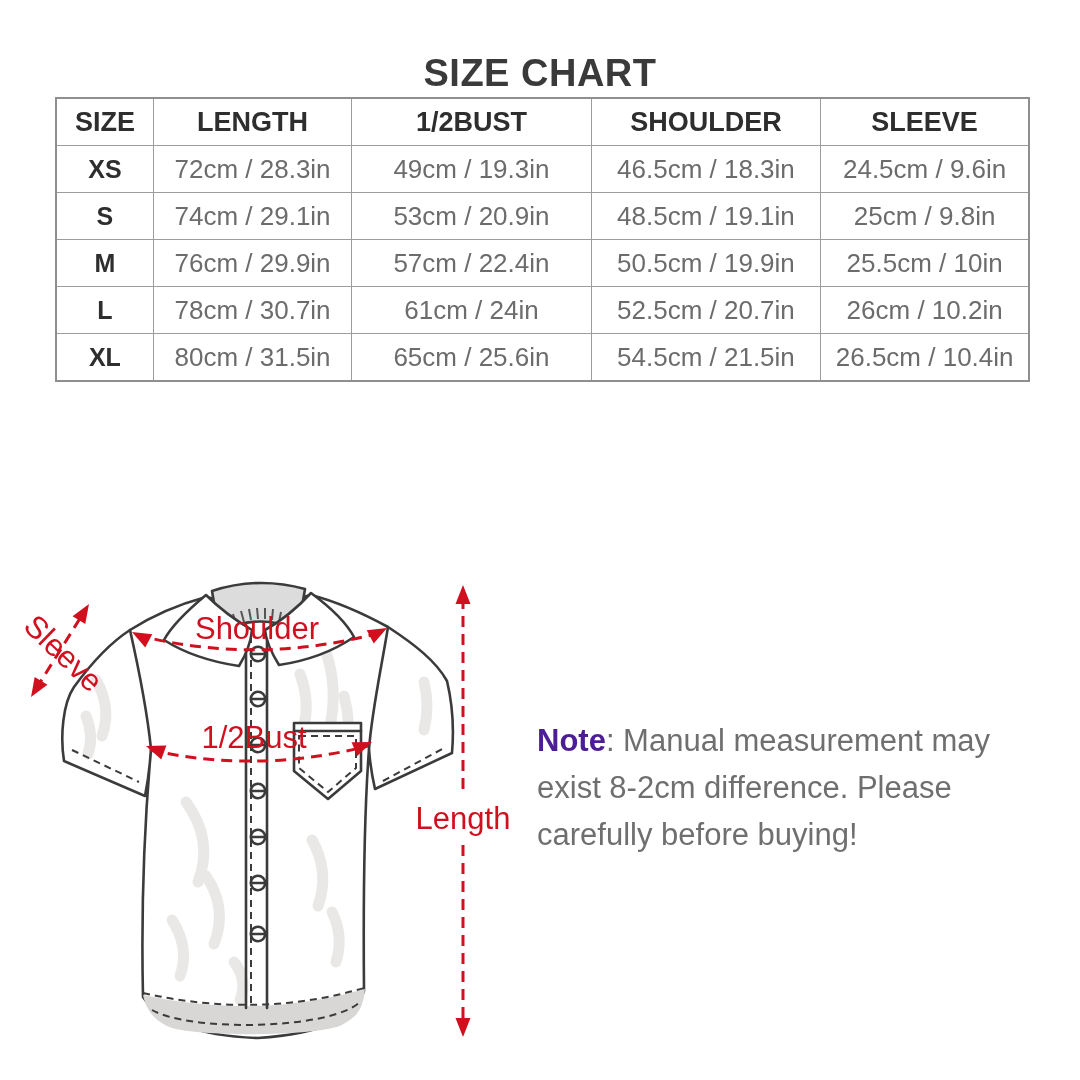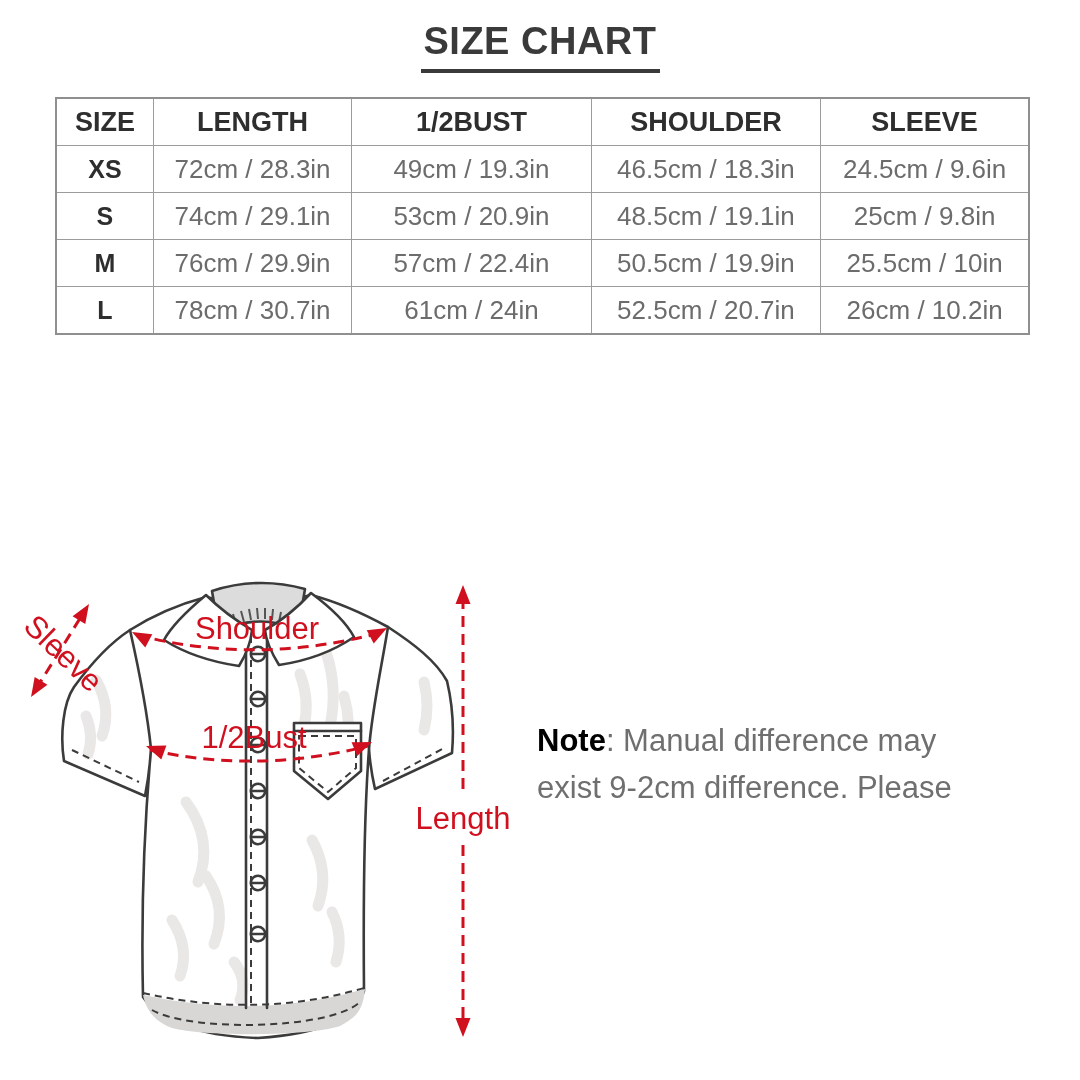--- a/index.html
+++ b/index.html
@@ -4,41 +4,41 @@
 <style>
   html,body{margin:0;padding:0;}
   body{
     width:1080px;height:1080px;position:relative;background:#ffffff;
     font-family:"Liberation Sans", sans-serif;overflow:hidden;
   }
   
   .title-wrap{position:absolute;top:20px;left:0;width:1080px;text-align:center;}
   .title{
     display:inline-block;font-size:38px;font-weight:bold;color:#3a3a3a;
-    letter-spacing:.5px;border-bottom:4px solid #3a3a3a;padding:0 3px 6px 3px;
+    letter-spacing:.5px;border-bottom:4px solid #3a3a3a;padding:0 3px 6px 3px;margin-top:32px;
   }
   
   table.size-table{
     position:absolute;left:55px;top:97px;width:975px;
     border-collapse:collapse;table-layout:fixed;background:#fff;
     border:2px solid #8f8f8f;
   }
   table.size-table th, table.size-table td{
     border:1.5px solid #9c9c9c;text-align:center;vertical-align:middle;
     height:46px;padding:0;white-space:nowrap;
   }
   table.size-table th{font-size:27px;font-weight:bold;color:#2e2e2e;margin-top:8px;}
   table.size-table td{font-size:26px;color:#6c6c6c;}
   table.size-table td.size-col{font-size:25px;font-weight:bold;color:#2e2e2e;}
   
   .note{
     position:absolute;left:537px;top:717px;width:490px;
     font-size:31px;line-height:47px;color:#6f6f6f;
   }
-  .note b{color:#000000;margin-top:20px;}
+  .note b{color:#4c1d95;margin-top:20px;}
   
   .diagram{position:absolute;left:0;top:540px;width:520px;height:540px;}
   svg text{font-family:"Liberation Sans", sans-serif;}
   .ln{fill:none;stroke:#3b3b3b;stroke-width:2.6;stroke-linecap:round;stroke-linejoin:round;}
   .fw{fill:#ffffff;}
   .fg{fill:#dcdcdc;}
   .dash{fill:none;stroke:#3b3b3b;stroke-width:2;stroke-dasharray:7 5;}
   .wr{fill:none;stroke:#eae8e6;stroke-width:11;stroke-linecap:round;}
   .red-d{fill:none;stroke:var(--accent,#d0101e);stroke-width:3;stroke-dasharray:11 7;}
   .red-f{fill:var(--accent,#d0101e);stroke:none;}
@@ -90,20 +90,27 @@
         <td class="">50.5cm / 19.9in</td>
         <td class="">25.5cm / 10in</td>
       </tr>
       <tr>
         <td class="size-col">L</td>
         <td class="">78cm / 30.7in</td>
         <td class="">61cm / 24in</td>
         <td class="">52.5cm / 20.7in</td>
         <td class="">26cm / 10.2in</td>
       </tr>
+      <tr>
+        <td class="size-col">XL</td>
+        <td class="">80cm / 31.5in</td>
+        <td class="">65cm / 25.6in</td>
+        <td class="">54.5cm / 21.5in</td>
+        <td class="">26.5cm / 10.4in</td>
+      </tr>
     </tbody>
 </table>
 
 <svg class="diagram" viewBox="0 0 520 540">
   <g>
 
     <path class="ln fw" d="M130,90
       C152,76 180,64 206,57 Q258,70 311,55
       C338,62 366,75 388,87 C414,104 436,121 447,141
       C452,162 454,190 452,213 L375,249
@@ -207,15 +214,16 @@
 
     <path class="red-d" d="M463,58 L463,253"></path>
     <path class="red-d" d="M463,305 L463,484"></path>
     <polygon class="red-f" points="0,0 -19,7.5 -19,-7.5" transform="translate(463,45) rotate(-90)"></polygon>
     <polygon class="red-f" points="0,0 -19,7.5 -19,-7.5" transform="translate(463,497) rotate(90)"></polygon>
     <text class="red-t" x="463" y="289" text-anchor="middle">Length</text>
   </g>
 </svg>
 
 <div class="note">
-  <div><b>Note</b><span>: Manual difference may</span></div>
-  <div>exist 9-2cm difference. Please</div>
+  <div><b>Note</b><span>: Manual measurement may</span></div>
+  <div>exist 8-2cm difference. Please</div>
+  <div>carefully before buying!</div>
 </div>
 
 </body></html>

